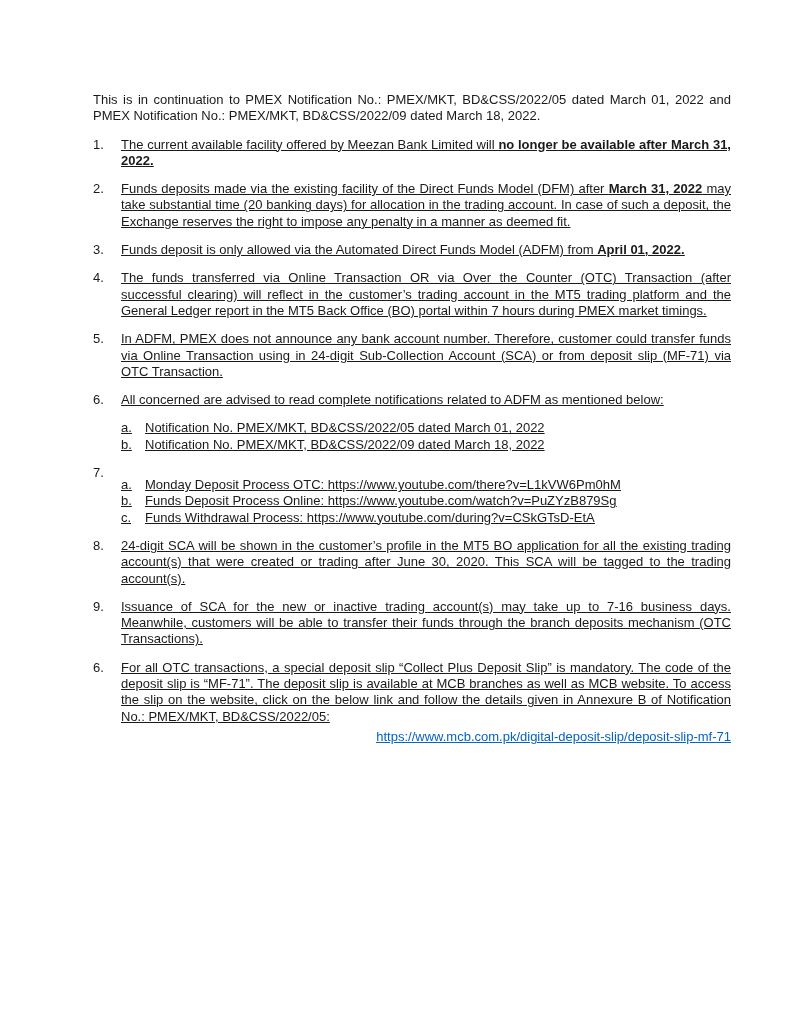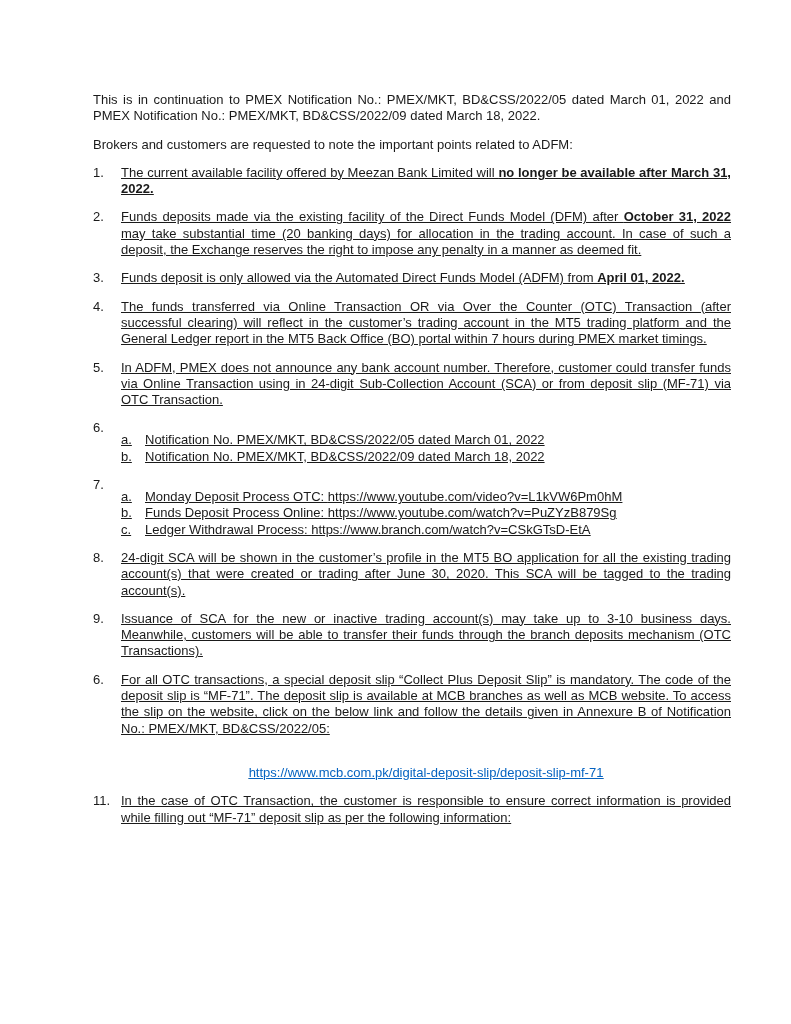--- a/index.html
+++ b/index.html
@@ -47,22 +47,22 @@
   .sub {
     display: flex;
   }
   .sub .submarker {
     flex: 0 0 24px;
   }
   .sub .subtext {
     flex: 1;
   }
   .after-line {
-    margin-top: 28px;
-    text-align: center;
+    margin-top: 4px;
+    text-align: right;
   }
   .seg-bu {
     font-weight: bold;
     text-decoration: underline;
   }
   a.seg-link-dark {
     color: #1a1a1a;
     text-decoration: underline;
     cursor: pointer;
   }
@@ -71,31 +71,30 @@
     text-decoration: underline;
     cursor: pointer;
   }
 </style>
 </head>
 <body>
 
 <div class="page">
   <div id="doc">
       <div class="para"><span>This is in continuation to PMEX Notification No.: PMEX/MKT, BD&amp;CSS/2022/05 dated March 01, 2022 and PMEX Notification No.: PMEX/MKT, BD&amp;CSS/2022/09 dated March 18, 2022.</span></div>
-      <div class="para"><span>Brokers and customers are requested to note the important points related to ADFM:</span></div>
       <div class="li">
         <div class="marker">1.</div>
         <div class="content">
           <div class="lead"><span>The current available facility offered by Meezan Bank Limited will </span><span class="seg-bu">no longer be available after March 31, 2022.</span></div>
         </div>
       </div>
       <div class="li">
         <div class="marker">2.</div>
         <div class="content">
-          <div class="lead"><span>Funds deposits made via the existing facility of the Direct Funds Model (DFM) after </span><span class="seg-bu">October 31, 2022</span><span> may take substantial time (20 banking days) for allocation in the trading account. In case of such a deposit, the Exchange reserves the right to impose any penalty in a manner as deemed fit.</span></div>
+          <div class="lead"><span>Funds deposits made via the existing facility of the Direct Funds Model (DFM) after </span><span class="seg-bu">March 31, 2022</span><span> may take substantial time (20 banking days) for allocation in the trading account. In case of such a deposit, the Exchange reserves the right to impose any penalty in a manner as deemed fit.</span></div>
         </div>
       </div>
       <div class="li">
         <div class="marker">3.</div>
         <div class="content">
           <div class="lead"><span>Funds deposit is only allowed via the Automated Direct Funds Model (ADFM) from </span><span class="seg-bu">April 01, 2022.</span></div>
         </div>
       </div>
       <div class="li">
         <div class="marker">4.</div>
@@ -105,70 +104,65 @@
       </div>
       <div class="li">
         <div class="marker">5.</div>
         <div class="content">
           <div class="lead"><span>In ADFM, PMEX does not announce any bank account number. Therefore, customer could transfer funds via Online Transaction using in 24-digit Sub-Collection Account (SCA) or from deposit slip (MF-71) via OTC Transaction.</span></div>
         </div>
       </div>
       <div class="li">
         <div class="marker">6.</div>
         <div class="content">
+          <div class="lead"><span>All concerned are advised to read complete notifications related to ADFM as mentioned below:</span></div>
           <div class="subs">
             <div class="sub">
               <span class="submarker">a.</span>
               <span class="subtext"><span>Notification No. PMEX/MKT, BD&amp;CSS/2022/05 dated March 01, 2022</span></span>
             </div>
             <div class="sub">
               <span class="submarker">b.</span>
               <span class="subtext"><span>Notification No. PMEX/MKT, BD&amp;CSS/2022/09 dated March 18, 2022</span></span>
             </div>
           </div>
         </div>
       </div>
       <div class="li">
         <div class="marker">7.</div>
         <div class="content">
           <div class="subs">
             <div class="sub">
               <span class="submarker">a.</span>
-              <span class="subtext"><span>Monday Deposit Process OTC: </span><a class="seg-link-dark">https://www.youtube.com/video?v=L1kVW6Pm0hM</a></span>
+              <span class="subtext"><span>Monday Deposit Process OTC: </span><a class="seg-link-dark">https://www.youtube.com/there?v=L1kVW6Pm0hM</a></span>
             </div>
             <div class="sub">
               <span class="submarker">b.</span>
               <span class="subtext"><span>Funds Deposit Process Online: </span><a class="seg-link-dark">https://www.youtube.com/watch?v=PuZYzB879Sg</a></span>
             </div>
             <div class="sub">
               <span class="submarker">c.</span>
-              <span class="subtext"><span>Ledger Withdrawal Process: </span><a class="seg-link-dark">https://www.branch.com/watch?v=CSkGTsD-EtA</a></span>
+              <span class="subtext"><span>Funds Withdrawal Process: </span><a class="seg-link-dark">https://www.youtube.com/during?v=CSkGTsD-EtA</a></span>
             </div>
           </div>
         </div>
       </div>
       <div class="li">
         <div class="marker">8.</div>
         <div class="content">
           <div class="lead"><span>24-digit SCA will be shown in the customer’s profile in the MT5 BO application for all the existing trading account(s) that were created or trading after June 30, 2020. This SCA will be tagged to the trading account(s).</span></div>
         </div>
       </div>
       <div class="li">
         <div class="marker">9.</div>
         <div class="content">
-          <div class="lead"><span>Issuance of SCA for the new or inactive trading account(s) may take up to 3-10 business days. Meanwhile, customers will be able to transfer their funds through the branch deposits mechanism (OTC Transactions).</span></div>
+          <div class="lead"><span>Issuance of SCA for the new or inactive trading account(s) may take up to 7-16 business days. Meanwhile, customers will be able to transfer their funds through the branch deposits mechanism (OTC Transactions).</span></div>
         </div>
       </div>
       <div class="li">
         <div class="marker">6.</div>
         <div class="content">
           <div class="lead"><span>For all OTC transactions, a special deposit slip “Collect Plus Deposit Slip” is mandatory. The code of the deposit slip is “MF-71”.  The deposit slip is available at MCB branches as well as MCB website. To access the slip on the website, click on the below link and follow the details given in Annexure B of Notification No.: PMEX/MKT, BD&amp;CSS/2022/05:</span></div>
           <div class="after-line"><a class="seg-link-blue">https://www.mcb.com.pk/digital-deposit-slip/deposit-slip-mf-71</a></div>
         </div>
       </div>
-      <div class="li">
-        <div class="marker">11.</div>
-        <div class="content">
-          <div class="lead"><span>In the case of OTC Transaction, the customer is responsible to ensure correct information is provided while filling out “MF-71” deposit slip as per the following information:</span></div>
-        </div>
-      </div>
     </div>
 </div>
 
 </body></html>

